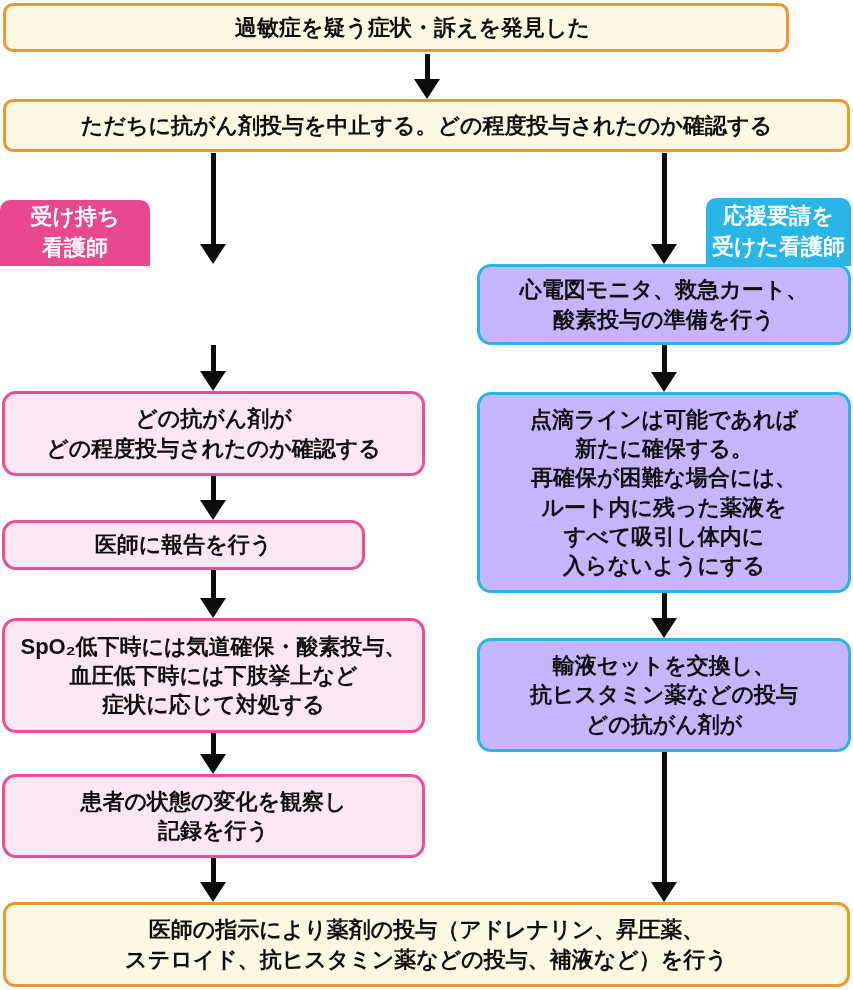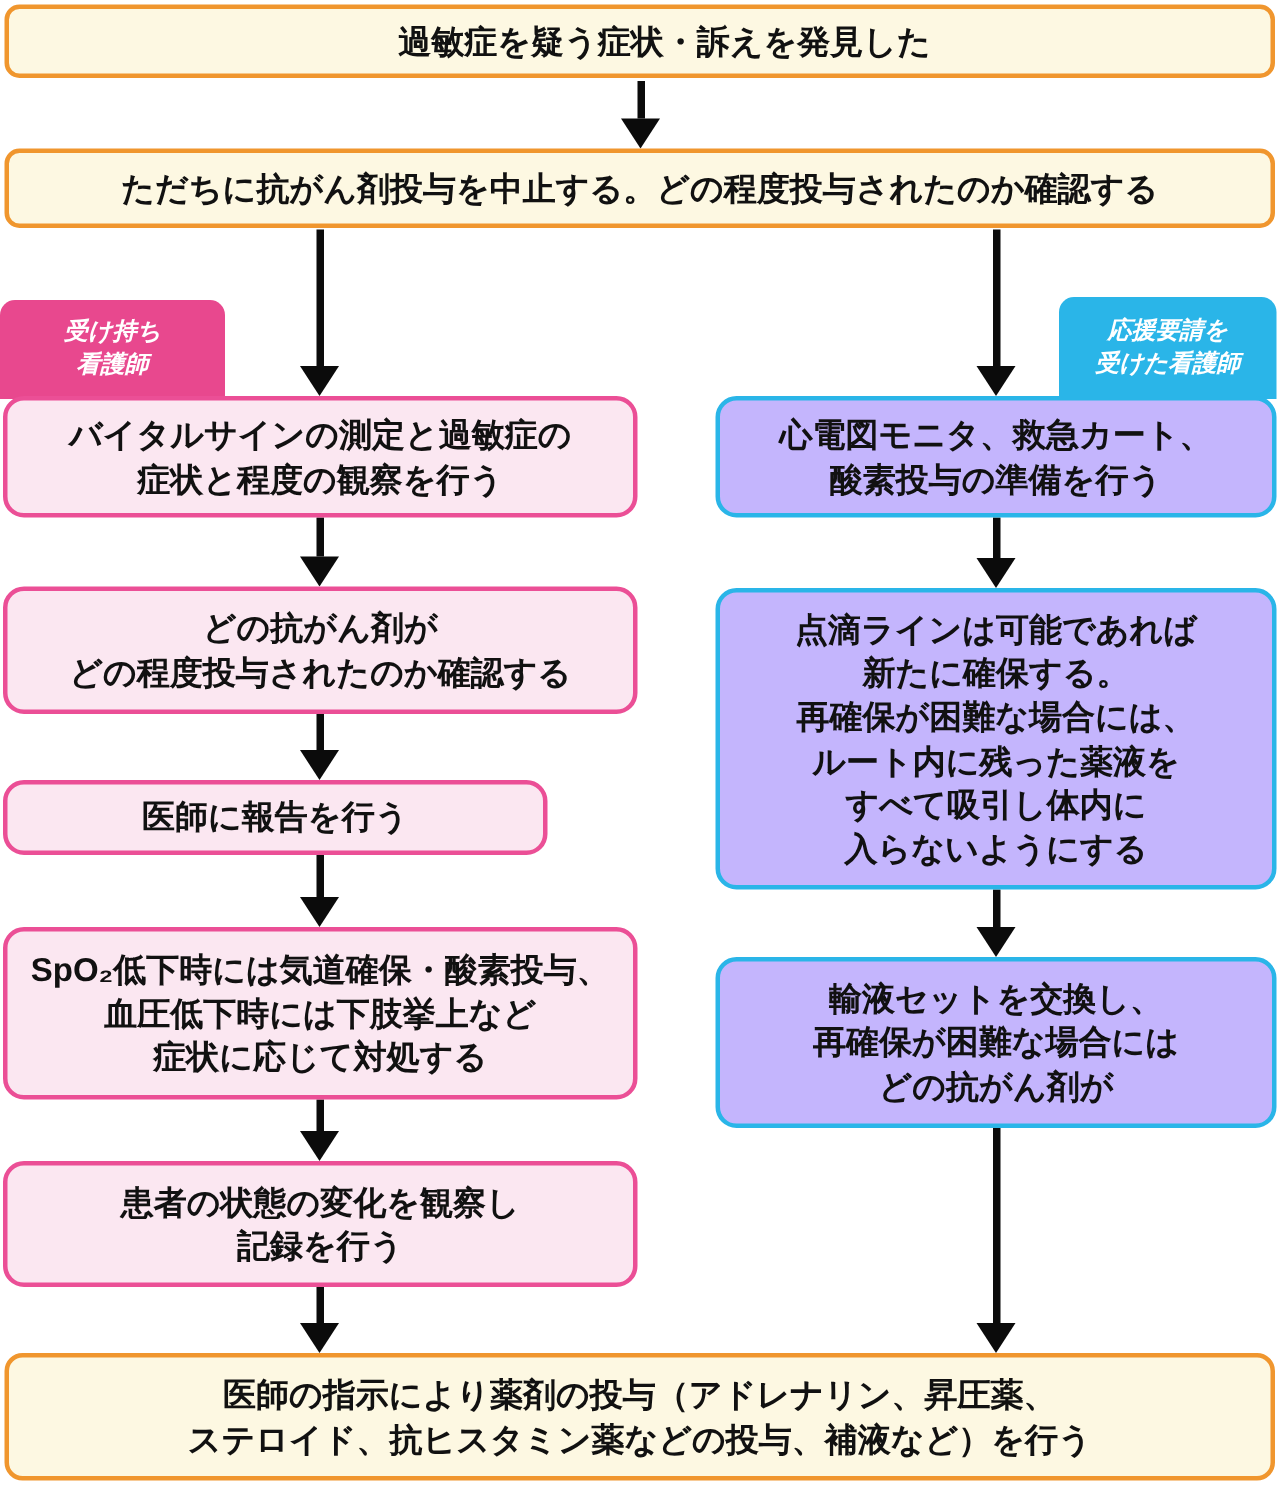--- a/index.html
+++ b/index.html
@@ -31,26 +31,25 @@
   .blue   { background: #c4b5fd; border: 3px solid #2AB5E8; border-radius: 14px; }
   .badge {
     position: absolute;
     box-sizing: border-box;
     display: flex;
     flex-direction: column;
     align-items: center;
     justify-content: center;
     text-align: center;
     font-weight: 700;
-    font-size: 16px;
+    font-size: 22px;
     line-height: 1.4;
     color: #ffffff;
     border-radius: 10px 10px 0 0;
     z-index: 1;
-    font-style: italic;
   }
   .badge-pink { background: #E8488E; }
   .badge-blue { background: #2AB5E8; }
   .arrow {
     position: absolute;
     width: 26px;
     display: flex;
     flex-direction: column;
     align-items: center;
     z-index: 1;
@@ -61,21 +60,21 @@
     border-left: 13px solid transparent;
     border-right: 13px solid transparent;
     border-top: 20px solid #0b0b0b;
   }
 </style>
 </head>
 <body>
 
 <div class="canvas">
 
-  <div class="box yellow" style="left:3px; top:3px; width:847px; height:49px;padding-left:33px;">
+  <div class="box yellow" style="left:3px; top:3px; width:786px; height:49px;padding-left:33px;">
     <span class="line">過敏症を疑う症状・訴えを発見した</span>
   </div>
 
   <div class="arrow" style="left:414px; top:54px; height:45px;">
     <div class="shaft"></div>
     <div class="head"></div>
   </div>
 
   <div class="box yellow" style="left:3px; top:99px; width:847px; height:53px;">
     <span class="line">ただちに抗がん剤投与を中止する。どの程度投与されたのか確認する</span>
@@ -93,24 +92,20 @@
   <div class="badge badge-pink" style="left:0px; top:200px; width:150px; height:66px;">
     <span class="line">受け持ち</span>
     <span class="line">看護師</span>
   </div>
 
   <div class="badge badge-blue" style="left:706px; top:198px; width:145px; height:68px;">
     <span class="line">応援要請を</span>
     <span class="line">受けた看護師</span>
   </div>
 
-  <div class="box pink" style="left:2px; top:264px; width:423px; height:81px;">
-    <span class="line">バイタルサインの測定と過敏症の</span>
-    <span class="line">症状と程度の観察を行う</span>
-  </div>
 
   <div class="arrow" style="left:200px; top:345px; height:46px;">
     <div class="shaft"></div>
     <div class="head"></div>
   </div>
 
   <div class="box pink" style="left:2px; top:391px; width:423px; height:85px;">
     <span class="line">どの抗がん剤が</span>
     <span class="line">どの程度投与されたのか確認する</span>
   </div>
@@ -169,21 +164,21 @@
     <span class="line">入らないようにする</span>
   </div>
 
   <div class="arrow" style="left:651px; top:593px; height:45px;">
     <div class="shaft"></div>
     <div class="head"></div>
   </div>
 
   <div class="box blue" style="left:477px; top:638px; width:374px; height:114px;">
     <span class="line">輸液セットを交換し、</span>
-    <span class="line">再確保が困難な場合には</span>
+    <span class="line">抗ヒスタミン薬などの投与</span>
     <span class="line">どの抗がん剤が</span>
   </div>
 
   <div class="arrow" style="left:651px; top:752px; height:150px;">
     <div class="shaft"></div>
     <div class="head"></div>
   </div>
 
   <div class="box yellow" style="left:3px; top:902px; width:847px; height:85px; border-radius:12px;">
     <span class="line">医師の指示により薬剤の投与（アドレナリン、昇圧薬、</span>

